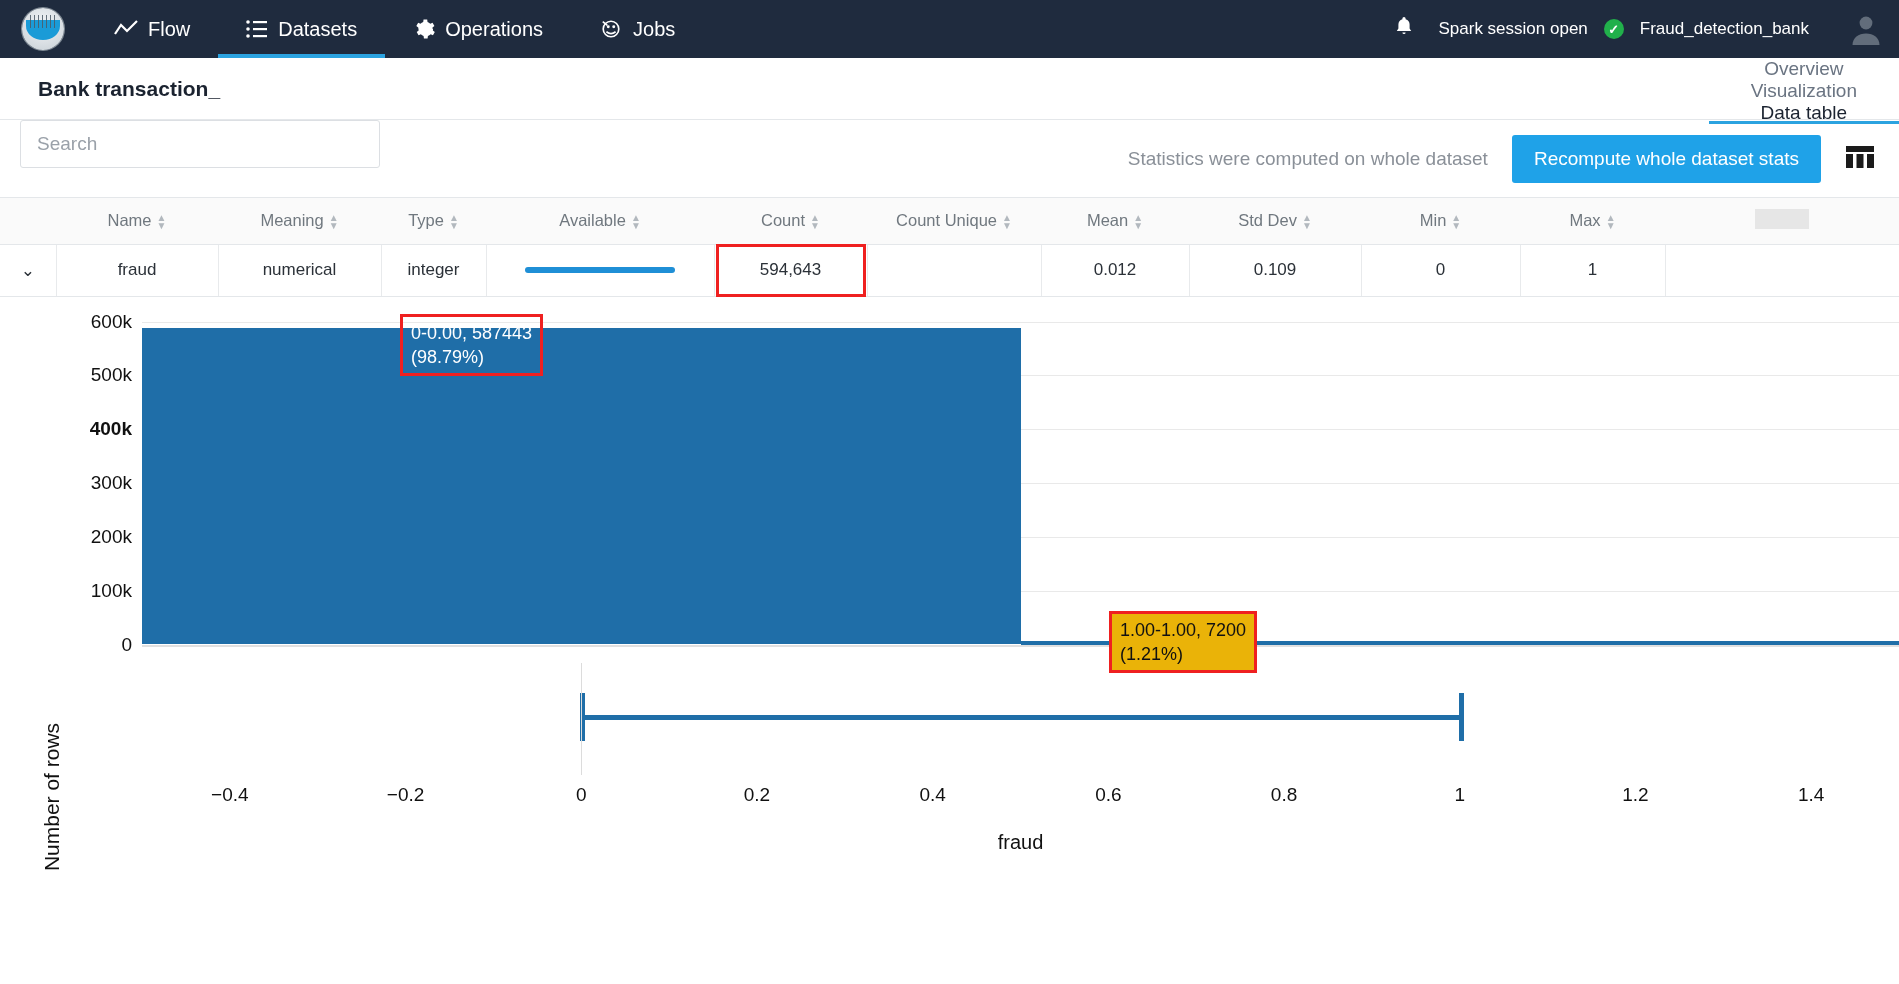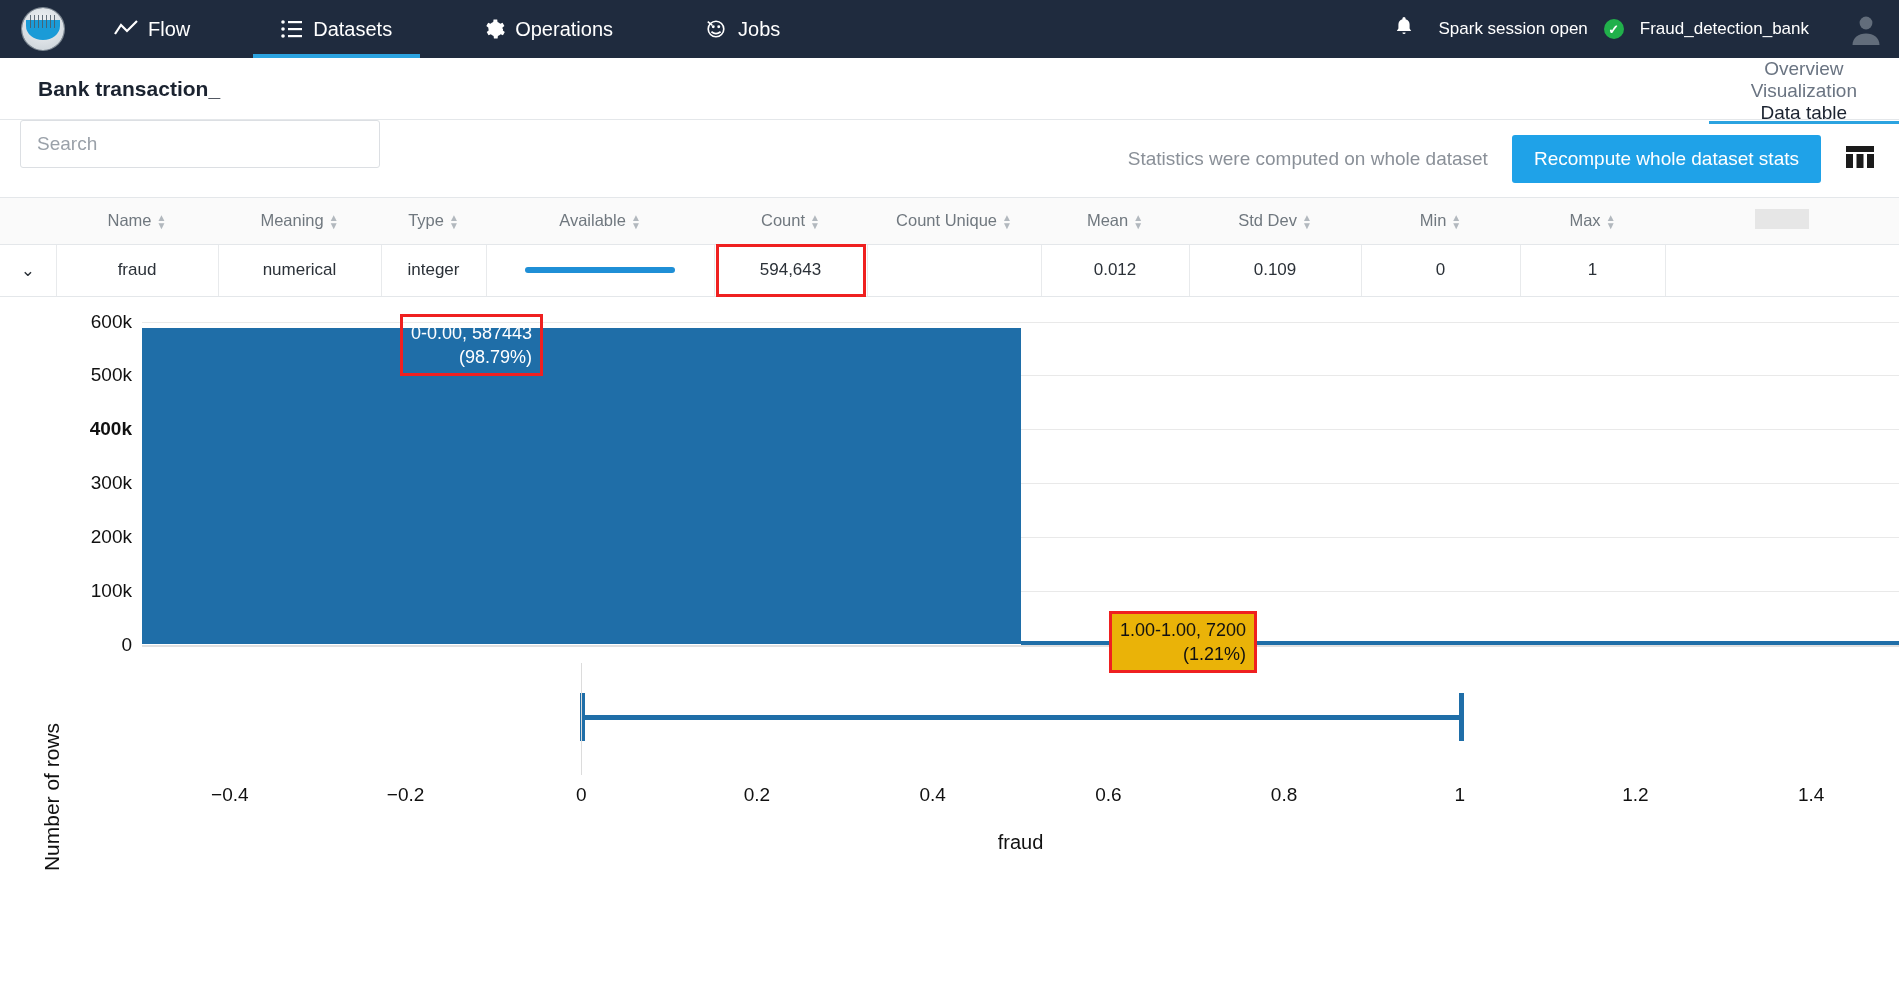--- a/index.html
+++ b/index.html
@@ -33,21 +33,21 @@
     position: absolute; left: 4px; right: 4px; top: 12px; height: 20px;
     background: #1a9bd7;
     border-radius: 0 0 50% 50% / 0 0 70% 70%;
   }
   .logo::before {
     content: "";
     position: absolute; left: 8px; right: 8px; top: 7px; height: 13px;
     background: repeating-linear-gradient(90deg, #4c5a66 0 1px, transparent 1px 4px);
     z-index: 2; opacity: .85;
   }
-  .navitems { display: flex; align-items: stretch; gap: 35px; }
+  .navitems { display: flex; align-items: stretch; }
   .navitem {
     display: flex; align-items: center; gap: 10px;
     padding: 0 28px;
     color: #ffffff;
     font-size: 20px;
     position: relative;
     cursor: pointer;
     white-space: nowrap;
   }
   .navitem.active::after {
@@ -201,21 +201,21 @@
     position: absolute; left: 0; right: 0; height: 1px; background: #e9e9e9;
   }
   .axis-zero {
     position: absolute; left: 0; right: 0; height: 2px; background: #e0e0e0;
   }
   .bar { position: absolute; background: #1f6ea8; }
   .annot {
     position: absolute;
     border: 3px solid #ef2020;
     font-size: 18px; line-height: 1.35;
-    text-align: right;
+    text-align: left;
     padding: 4px 8px;
     white-space: nowrap;
   }
   .annot.on-bar { color: #ffffff; background: transparent; }
   .annot.on-white { color: #111; background: #eab308; }
   .vtick { position: absolute; width: 1px; background: #dcdcdc; }
   .box-line-h { position: absolute; height: 5px; background: #1f6ea8; }
   .box-cap { position: absolute; width: 5px; background: #1f6ea8; }
   .xtick {
     position: absolute; transform: translateX(-50%);

